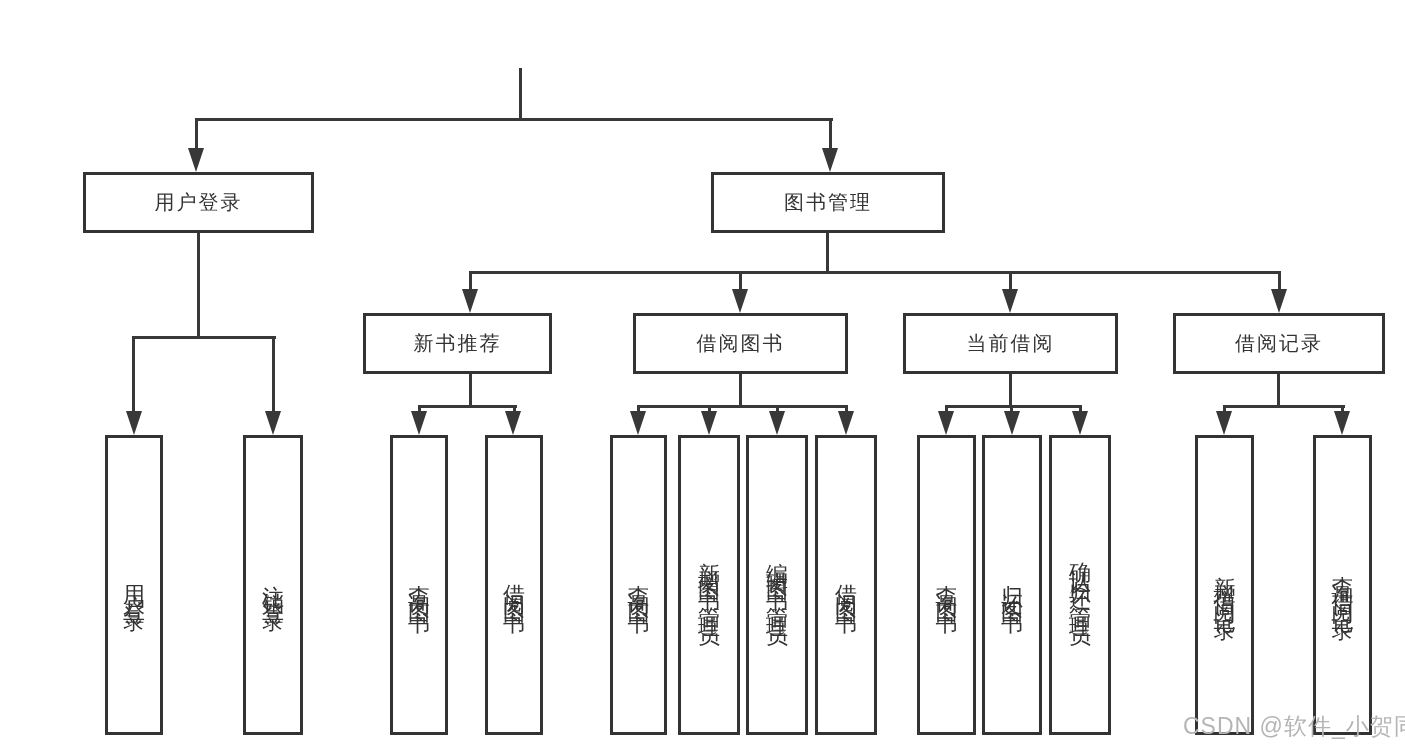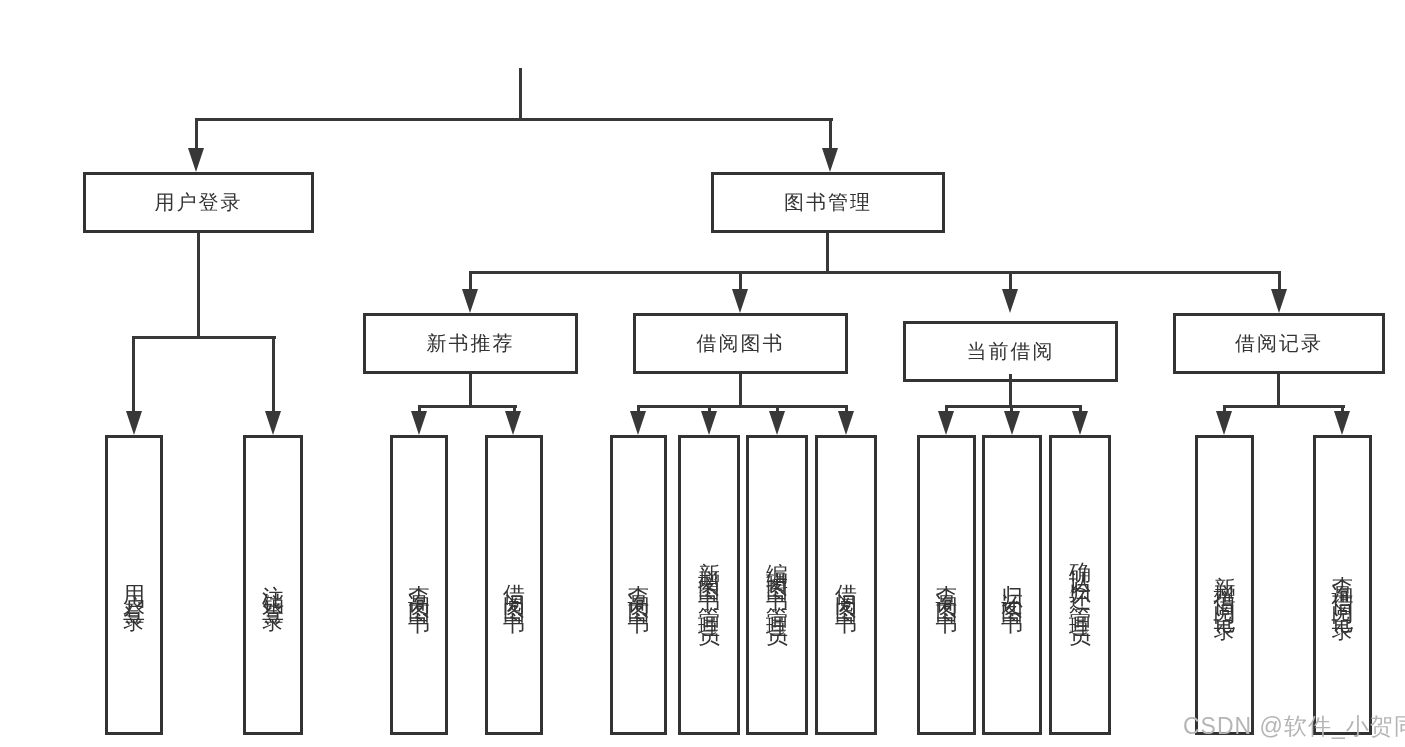--- a/index.html
+++ b/index.html
@@ -66,27 +66,27 @@
   <div class="hline" style="left:469px;top:271px;width:812px;"></div>
   <div class="vline" style="left:469px;top:271px;height:22px;"></div>
   <div class="arrow" style="left:462px;top:289px;"></div>
   <div class="vline" style="left:739px;top:271px;height:22px;"></div>
   <div class="arrow" style="left:732px;top:289px;"></div>
   <div class="vline" style="left:1009px;top:271px;height:22px;"></div>
   <div class="arrow" style="left:1002px;top:289px;"></div>
   <div class="vline" style="left:1278px;top:271px;height:22px;"></div>
   <div class="arrow" style="left:1271px;top:289px;"></div>
 
-  <div class="hnode" style="left:363px;top:313px;width:215px;">
+  <div class="hnode" style="left:363px;top:313px;width:189px;">
     <span>新书推荐</span>
   </div>
   <div class="hnode" style="left:633px;top:313px;width:215px;">
     <span>借阅图书</span>
   </div>
-  <div class="hnode" style="left:903px;top:321px;width:215px;">
+  <div class="hnode" style="left:903px;top:313px;width:215px;">
     <span>当前借阅</span>
   </div>
   <div class="hnode" style="left:1173px;top:313px;width:212px;">
     <span>借阅记录</span>
   </div>
 
   <div class="vline" style="left:469px;top:374px;height:33px;"></div>
   <div class="hline" style="left:418px;top:405px;width:99px;"></div>
   <div class="vline" style="left:418px;top:405px;height:10px;"></div>
   <div class="arrow" style="left:411px;top:411px;"></div>

